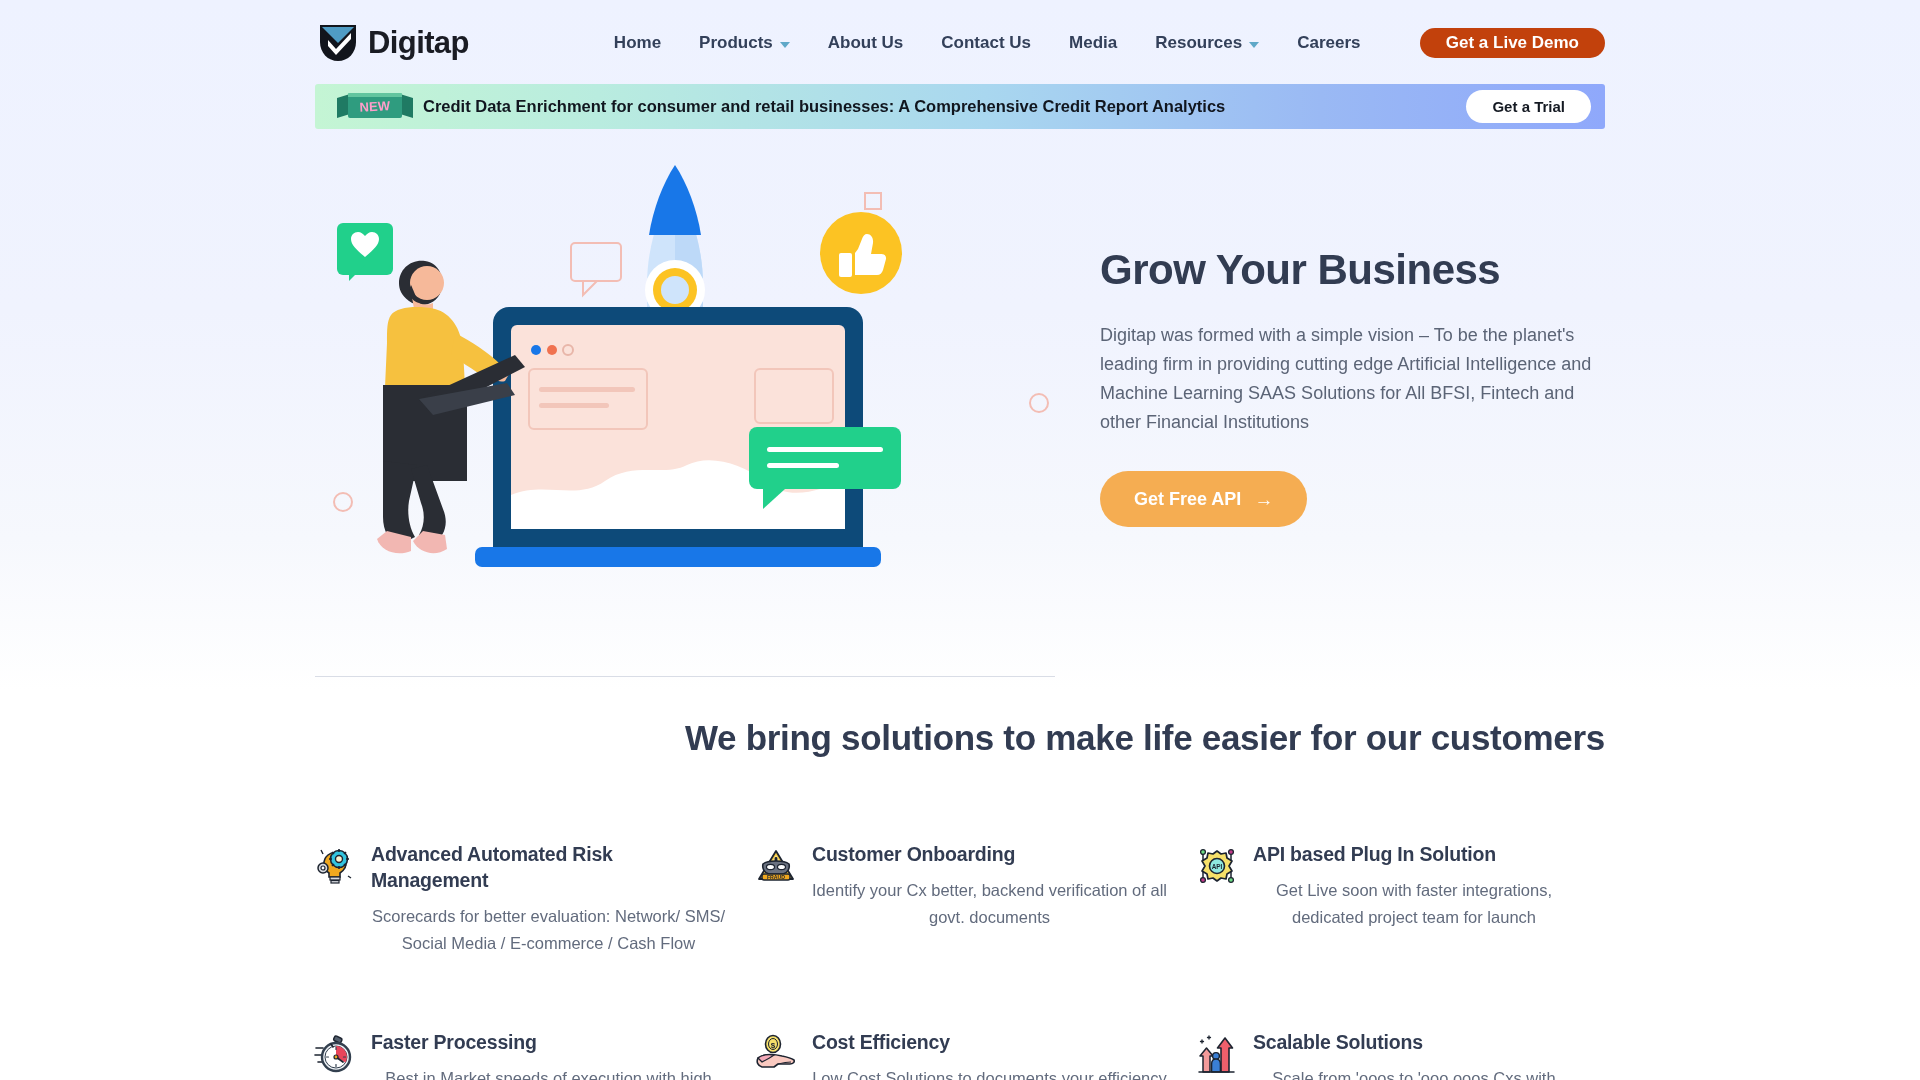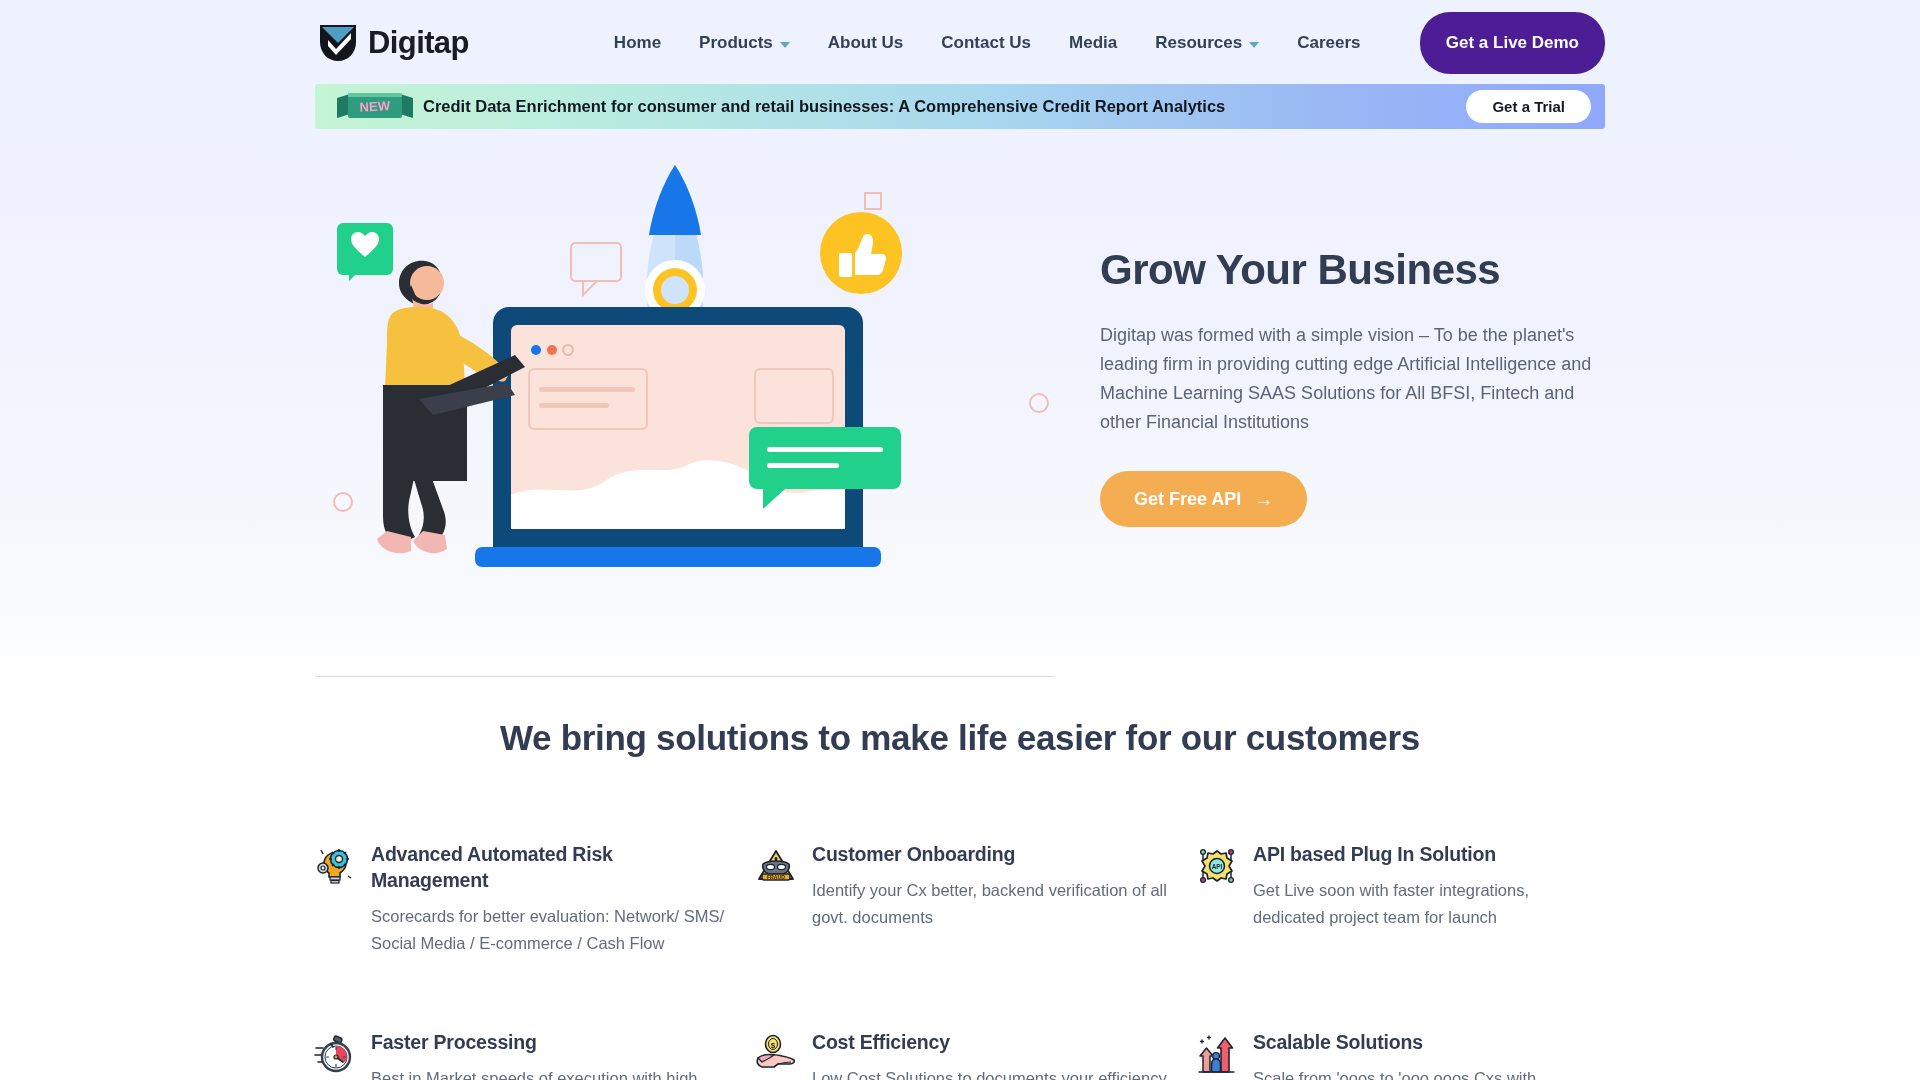--- a/index.html
+++ b/index.html
@@ -83,28 +83,28 @@
     width: 0; height: 0;
     border-left: 5px solid transparent;
     border-right: 5px solid transparent;
     border-top: 6px solid #5fa8c8;
     display: inline-block;
     margin-top: 3px;
   }
 
   .demo-btn {
     margin-left: auto;
-    background: #4c1d95;
+    background: #c2410c;
     color: #ffffff;
     font-size: 17px;
     font-weight: 700;
     border: none;
     border-radius: 30px;
     padding: 0 26px;
-    height: 62px;
+    height: 30px;
     cursor: pointer;
     white-space: nowrap;
     font-family: "Liberation Sans", sans-serif;
   }
 
   
   .banner {
     position: absolute;
     left: 315px; top: 84px;
     width: 1290px;
@@ -204,21 +204,21 @@
     background: #d9dde6;
   }
 
   
   .solutions {
     position: absolute;
     left: 315px; top: 718px;
     width: 1290px;
   }
   .sec-title {
-    text-align: center;
+    text-align: right;
     font-size: 35px;
     font-weight: 700;
     color: #323c52;
     letter-spacing: -0.3px;
     margin-bottom: 48px;
   }
   .grid {
     display: grid;
     grid-template-columns: 441px 441px 408px;
     row-gap: 38px;
@@ -240,20 +240,21 @@
     font-weight: 700;
     color: #323c52;
     line-height: 1.33;
     margin-bottom: 9px;
     letter-spacing: -0.2px;
   }
   .feat-desc {
     font-size: 16.5px;
     line-height: 1.62;
     color: #626b7d;
+    text-align: center;
   }
 
   svg { display: block; overflow: visible; }
 </style>
 </head>
 <body>
 
 <div class="page">
 
   <div class="hero-bg"></div>

